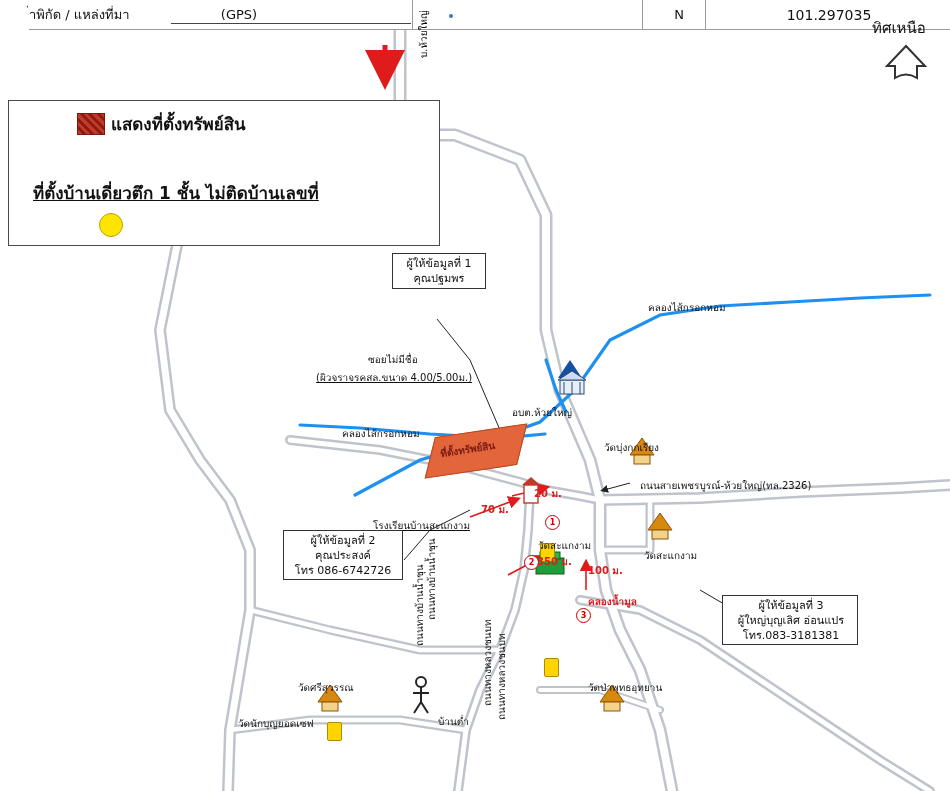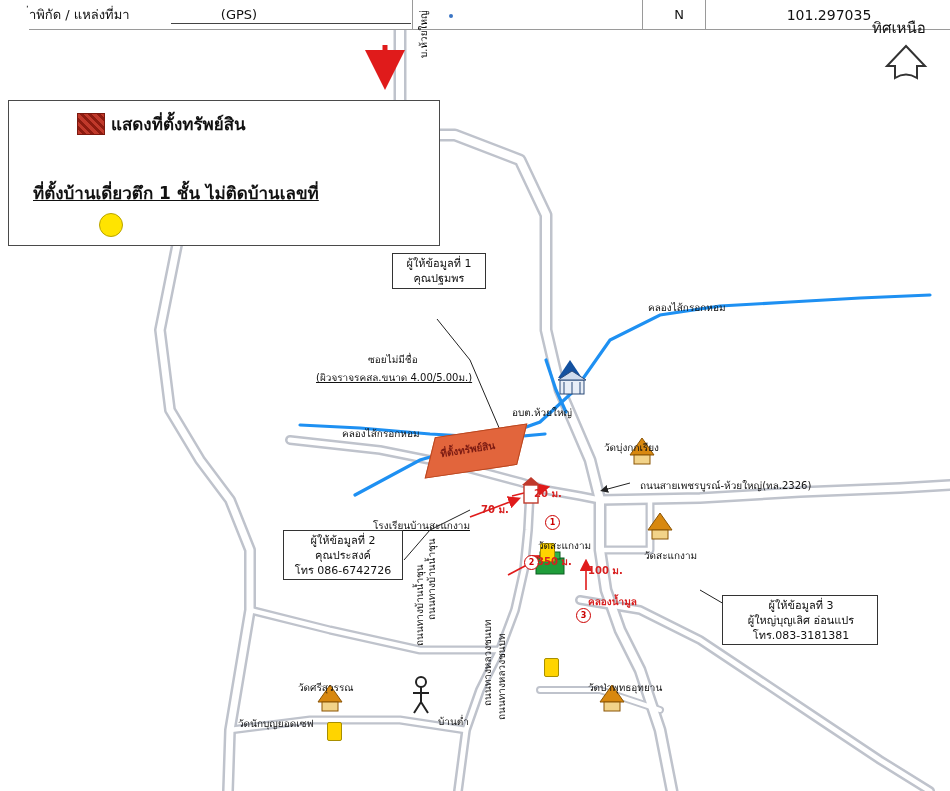--- a/index.html
+++ b/index.html
@@ -114,21 +114,21 @@
     border: 1px solid #333;
     background: #fff;
     box-sizing: border-box;
     font-size: 11px;
     line-height: 1.35;
     text-align: center;
     padding: 3px 4px;
   }
   #callout-1 { left: 392px; top: 253px; width: 94px; height: 36px; }
   #callout-2 { left: 283px; top: 530px; width: 120px; height: 50px; }
-  #callout-3 { left: 722px; top: 595px; width: 156px; height: 50px; padding-left: 6px; }
+  #callout-3 { left: 722px; top: 595px; width: 136px; height: 50px; padding-left: 6px; }
 
   
   .maplbl {
     position: absolute;
     font-size: 10px;
     white-space: nowrap;
     color: #111;
   }
   .maplbl.u { text-decoration: underline; }
   .maplbl.red { color: #d81f1f; font-weight: bold; }

